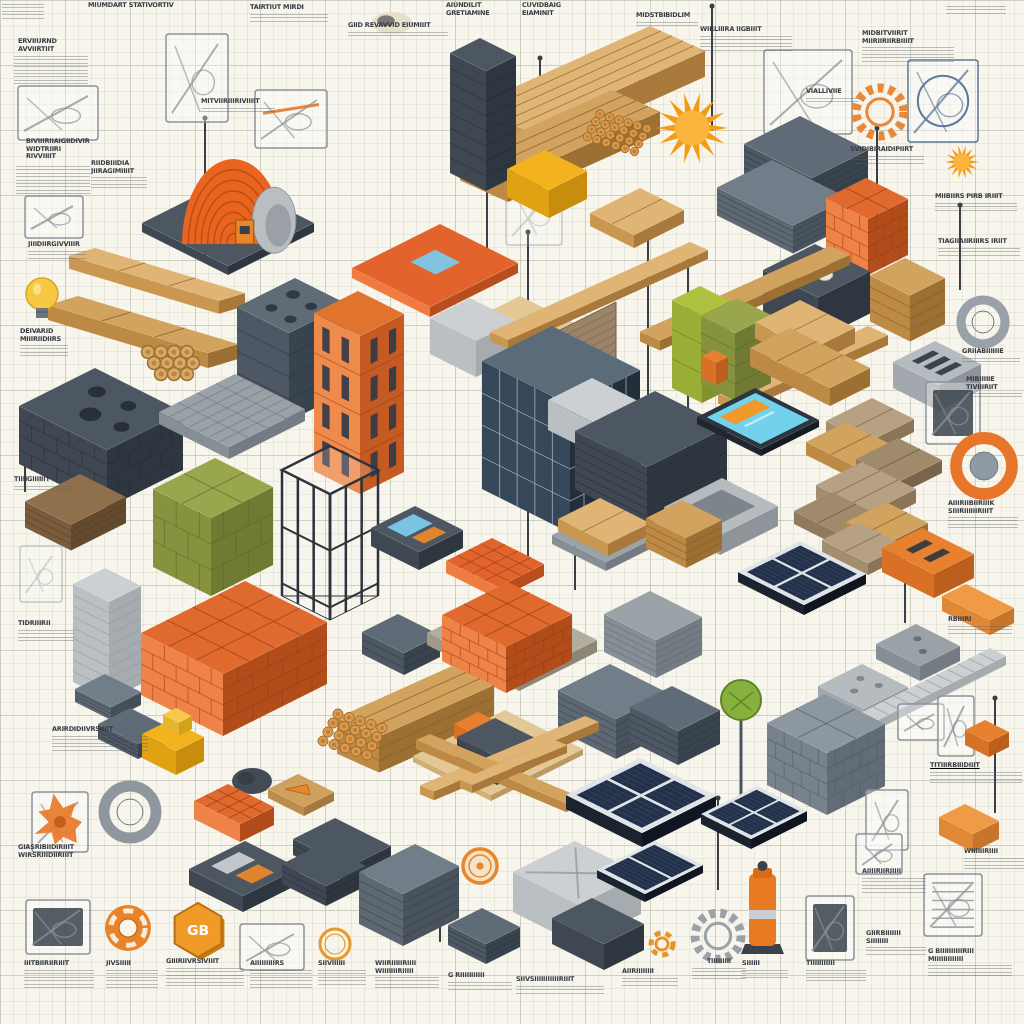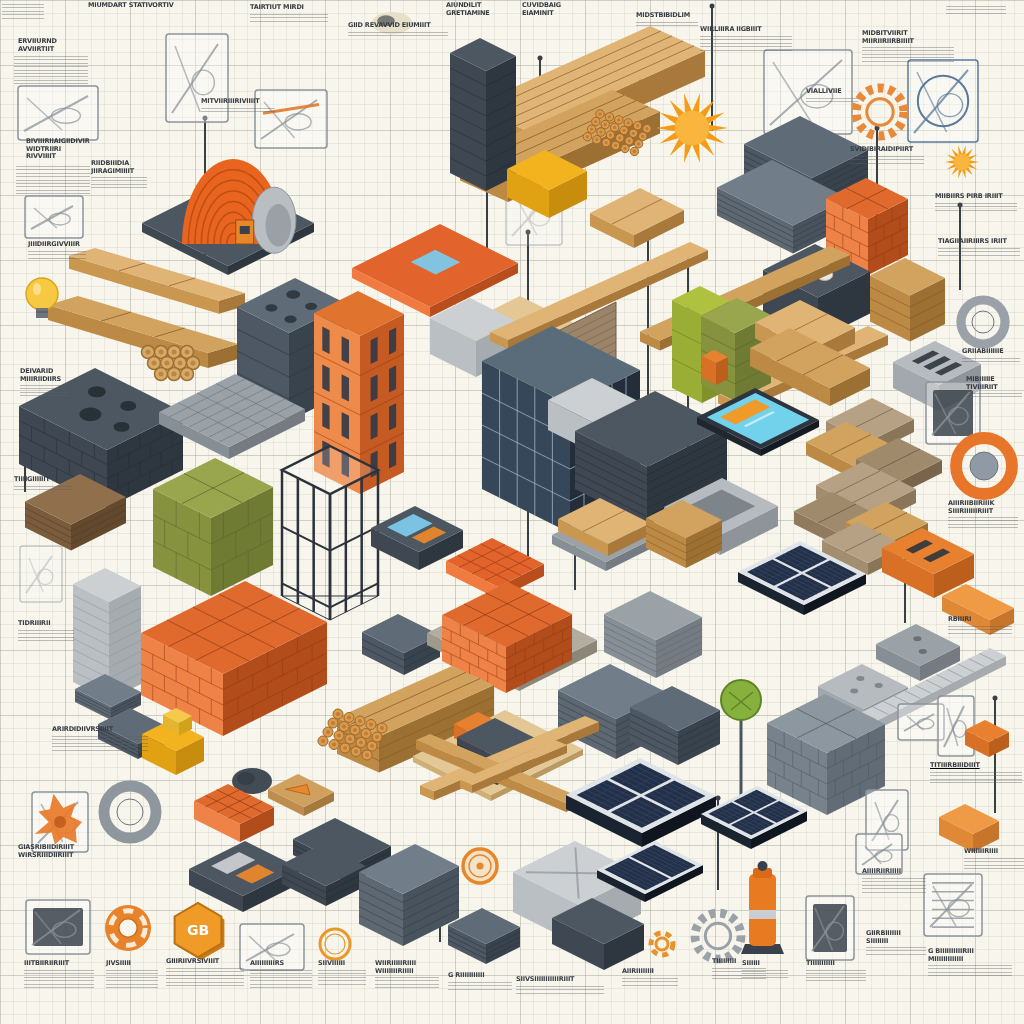--- a/index.html
+++ b/index.html
@@ -1516,21 +1516,21 @@
       </div>
       <div class="annot" style="left: 91px; top: 128px; width: 56px; margin-top: 32px;">
         <div class="ah">RIIDBIIIDIA</div>
         <div class="ah">JIIRAGIMIIIIT</div>
         <div class="ap" style="height: 13.6px;"></div>
       </div>
       <div class="annot" style="left: 162px; top: 98px; width: 74px; margin-left: 39px;">
         <div class="ah">MITVIIRIIIRIVIIIIT</div>
         <div class="ap" style="height: 6.8px;"></div>
       </div>
-      <div class="annot" style="left: 20px; top: 328px; width: 48px; margin-top: 40px;">
+      <div class="annot" style="left: 20px; top: 328px; width: 48px;">
         <div class="ah">DEIVARID</div>
         <div class="ah">MIIIRIIDIIRS</div>
         <div class="ap" style="height: 13.6px;"></div>
       </div>
       <div class="annot" style="left: 14px; top: 476px; width: 58px;">
         <div class="ah">TIIIIGIIIIIIT</div>
         <div class="ap" style="height: 6.8px;"></div>
       </div>
       <div class="annot" style="left: 2px; top: 620px; width: 56px; margin-left: 16px;">
         <div class="ah">TIDRIIIRII</div>
@@ -1574,21 +1574,21 @@
         <div class="ap" style="height: 10.2px;"></div>
       </div>
       <div class="annot" style="left: 516px; top: 976px; width: 88px;">
         <div class="ah">SIIVSIIIIIIIIIIIRIIIT</div>
         <div class="ap" style="height: 10.2px;"></div>
       </div>
       <div class="annot" style="left: 622px; top: 968px; width: 56px;">
         <div class="ah">AIIRIIIIIIII</div>
         <div class="ap" style="height: 10.2px;"></div>
       </div>
-      <div class="annot" style="left: 712px; top: 958px; width: 54px;">
+      <div class="annot" style="left: 692px; top: 958px; width: 54px; text-align: center;">
         <div class="ah">TIIIIIIIII</div>
         <div class="ap" style="height: 13.6px;"></div>
       </div>
       <div class="annot" style="left: 742px; top: 960px; width: 46px;">
         <div class="ah">SIIIIII</div>
         <div class="ap" style="height: 10.2px;"></div>
       </div>
       <div class="annot" style="left: 806px; top: 960px; width: 60px;">
         <div class="ah">TIIIIIIIIIII</div>
         <div class="ap" style="height: 13.6px;"></div>

